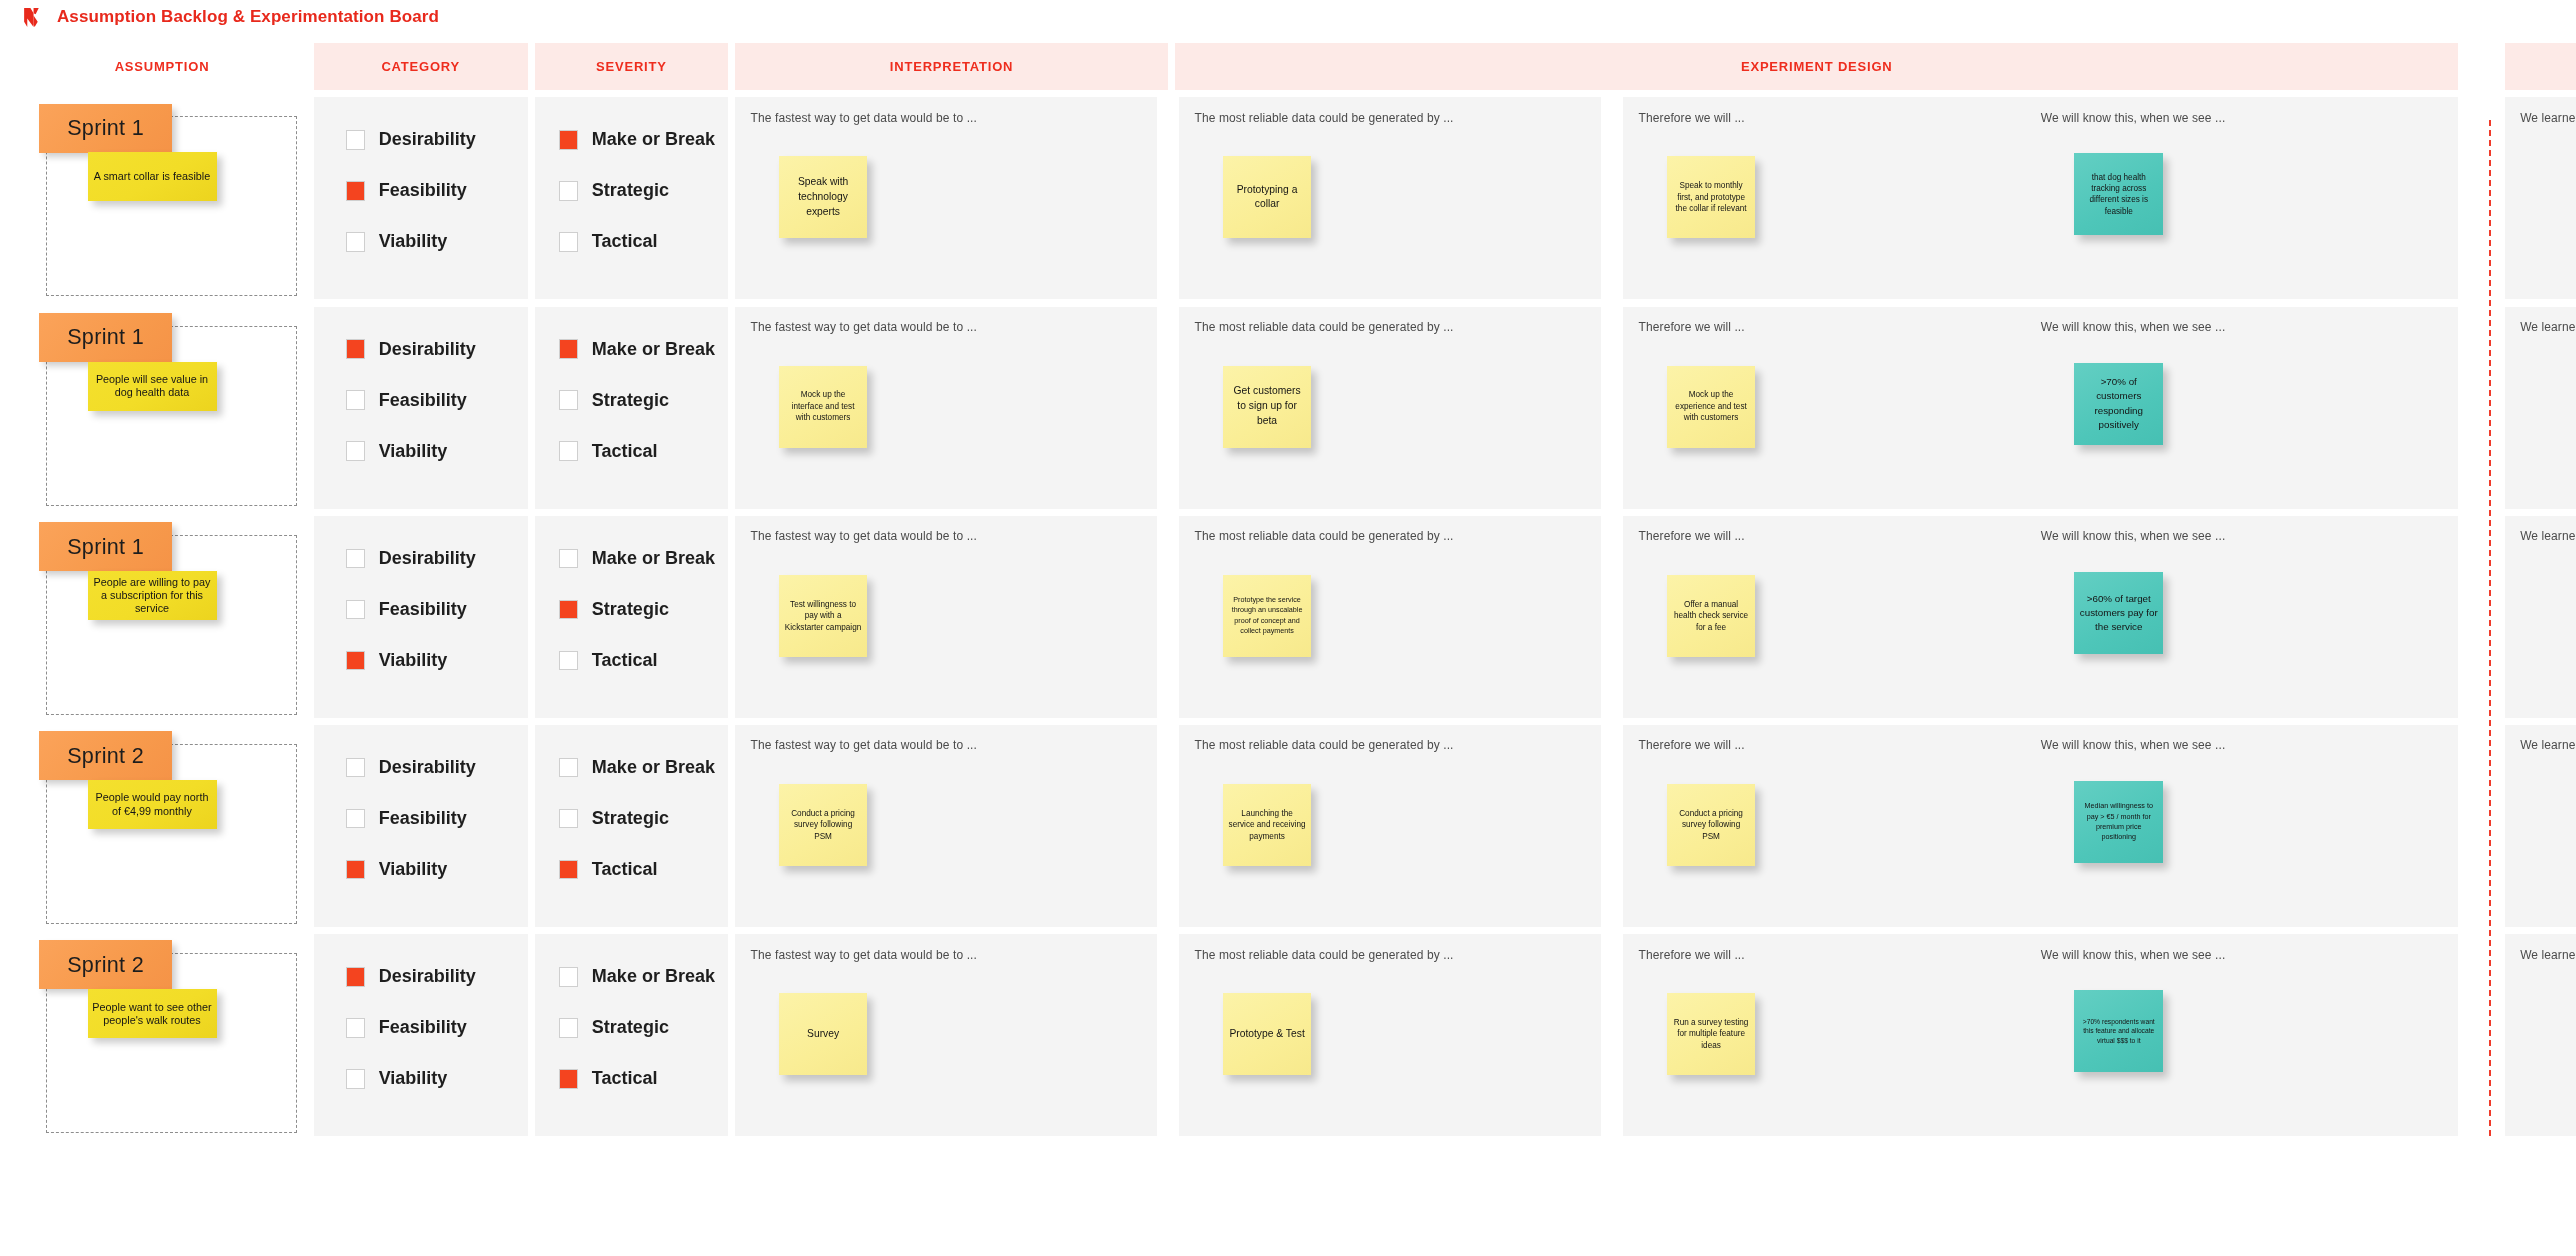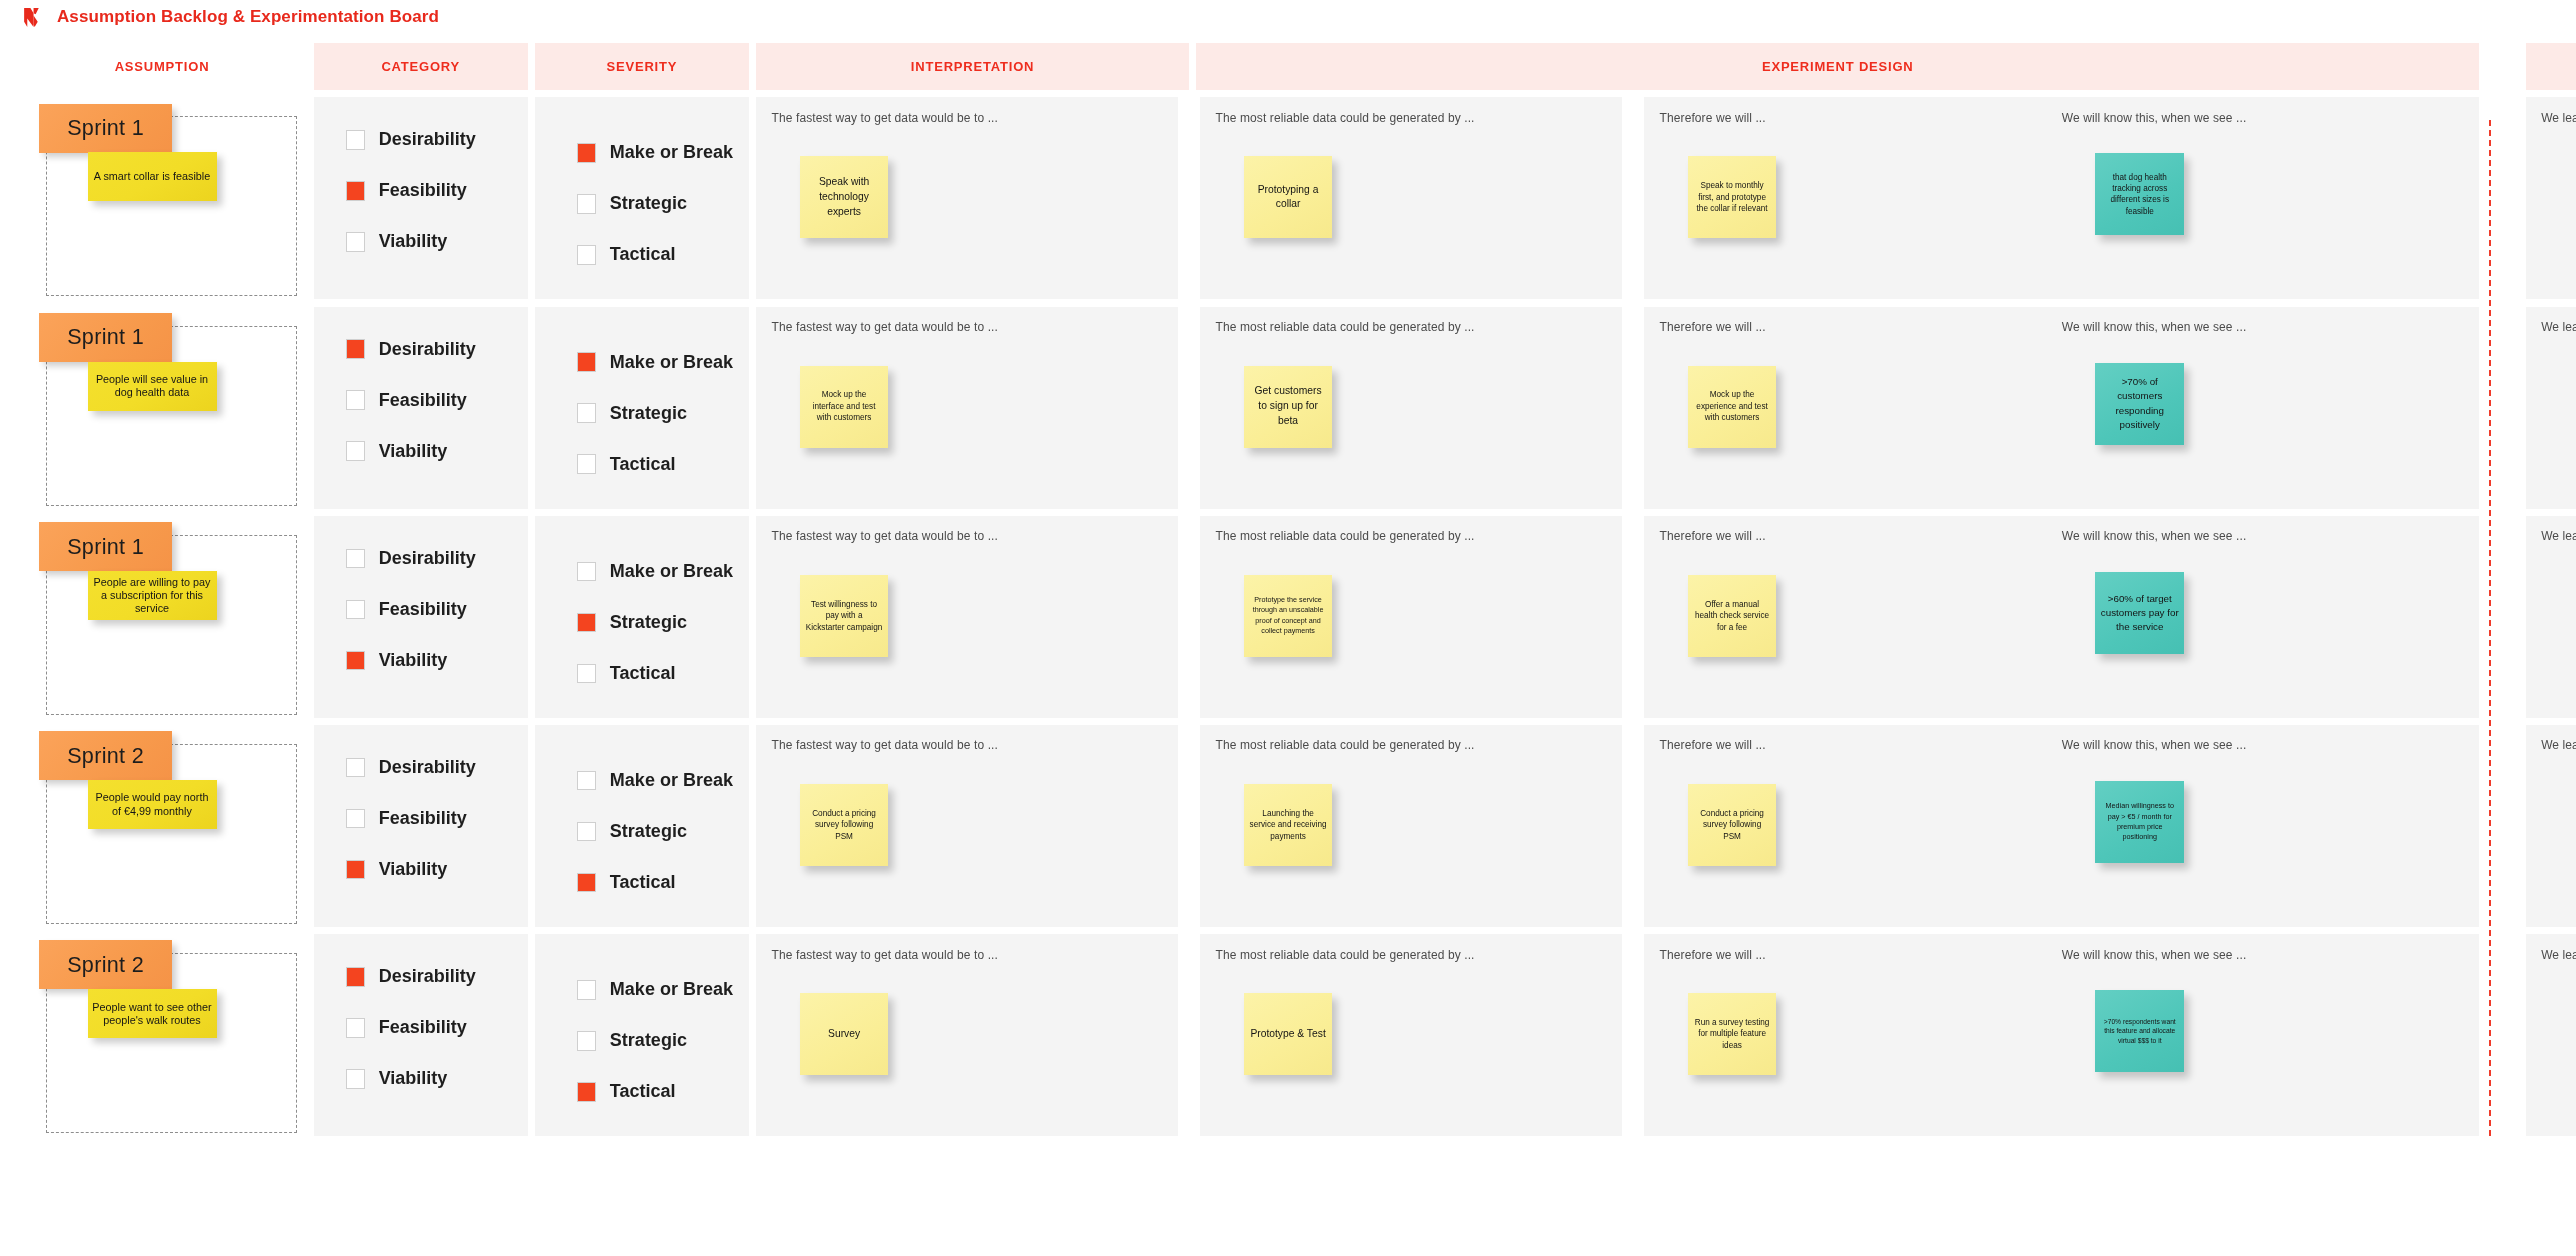--- a/index.html
+++ b/index.html
@@ -35,21 +35,21 @@
   }
   .grid-row {
     display: flex;
     align-items: stretch;
     gap: 7.2px;
   }
 
   
   .col-assumption  { width: 289px;  flex: none; }
   .col-category    { width: 214px;  flex: none; }
-  .col-severity    { width: 214px;  flex: none; }
+  .col-severity    { width: 193px;  flex: none; }
   .col-exp         { width: 1283px; flex: none; }
   .col-interp      { width: 433px;  flex: none; }
   .gapcol          { width: 32px;   flex: none; }
   .col-outcome     { width: 412px;  flex: none; }
 
   
   .head-row { height: 47px; margin-top: 9.3px; }
   .head-cell {
     background: #fdeae7;
     display: flex;
@@ -147,21 +147,21 @@
     background: #ffffff;
     flex: none;
   }
   .box.on { background: #f4441f; }
   .check-label {
     font-size: 18px;
     font-weight: 700;
     color: #1e1e1e;
     white-space: nowrap;
   }
-  .col-severity .check-list { left: 42px; margin-top: 13px; }
+  .col-severity .check-list { left: 24px; }
 
   
   .exp-wrap { display: flex; gap: 22px; }
   .exp-sub {
     width: 422px;
     flex: none;
     background: #f4f4f4;
     height: 202px;
     position: relative;
     padding: 13.4px 15.5px;

